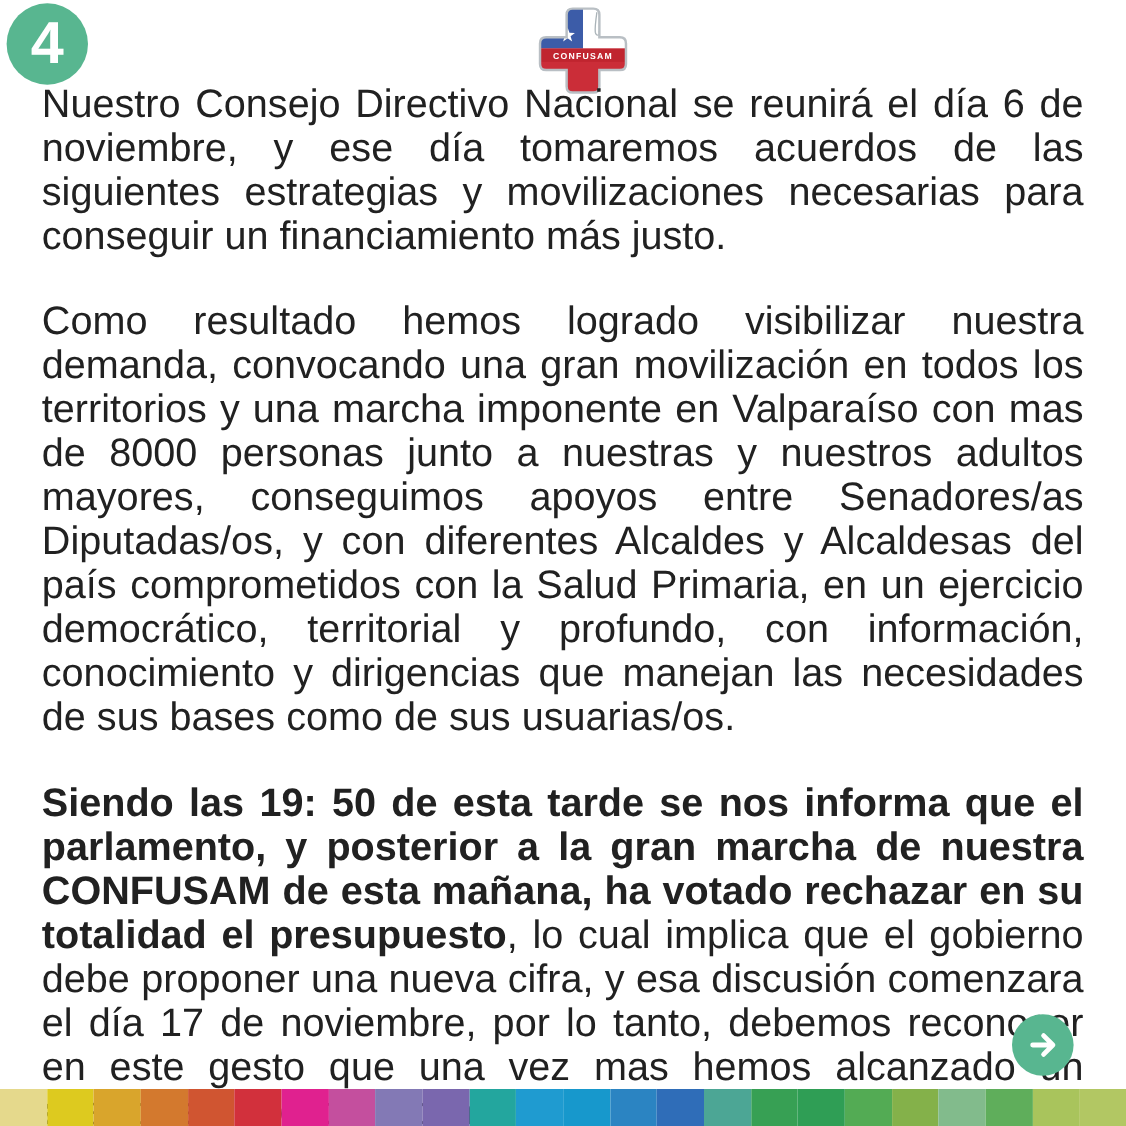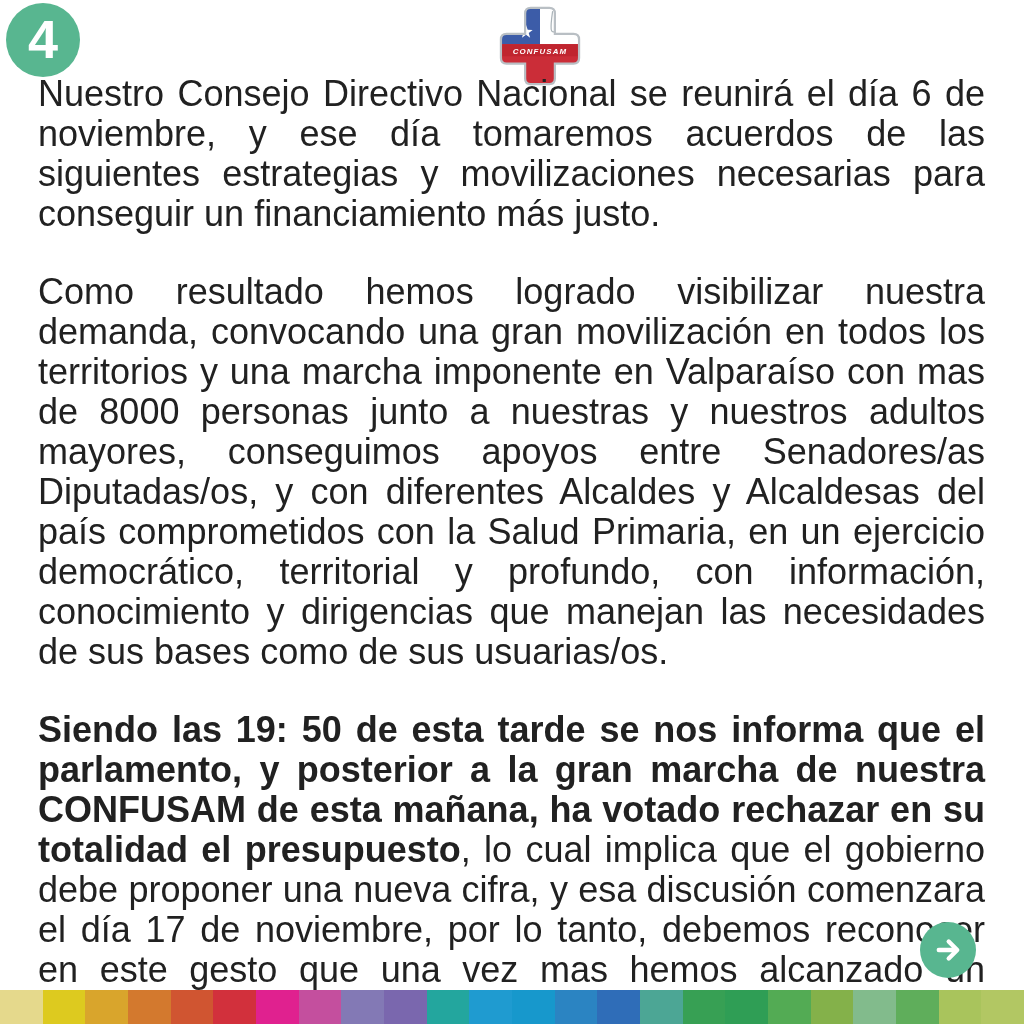--- a/index.html
+++ b/index.html
@@ -25,22 +25,22 @@
     color: #ffffff;
     font-size: 54px;
     font-weight: 700;
     line-height: 1;
     transform: translateY(-1px);
   }
 
   
   .logo {
     position: absolute;
-    left: 498px; top: 6px;
-    width: 84px; height: 80px; font-style: italic;
+    left: 488px; top: 6px;
+    width: 84px; height: 80px;
   }
 
   
   .content {
     position: absolute;
     left: 38px; top: 74px;
     width: 947px;
     color: #212121;
     font-size: 36px;
     line-height: 40px;

